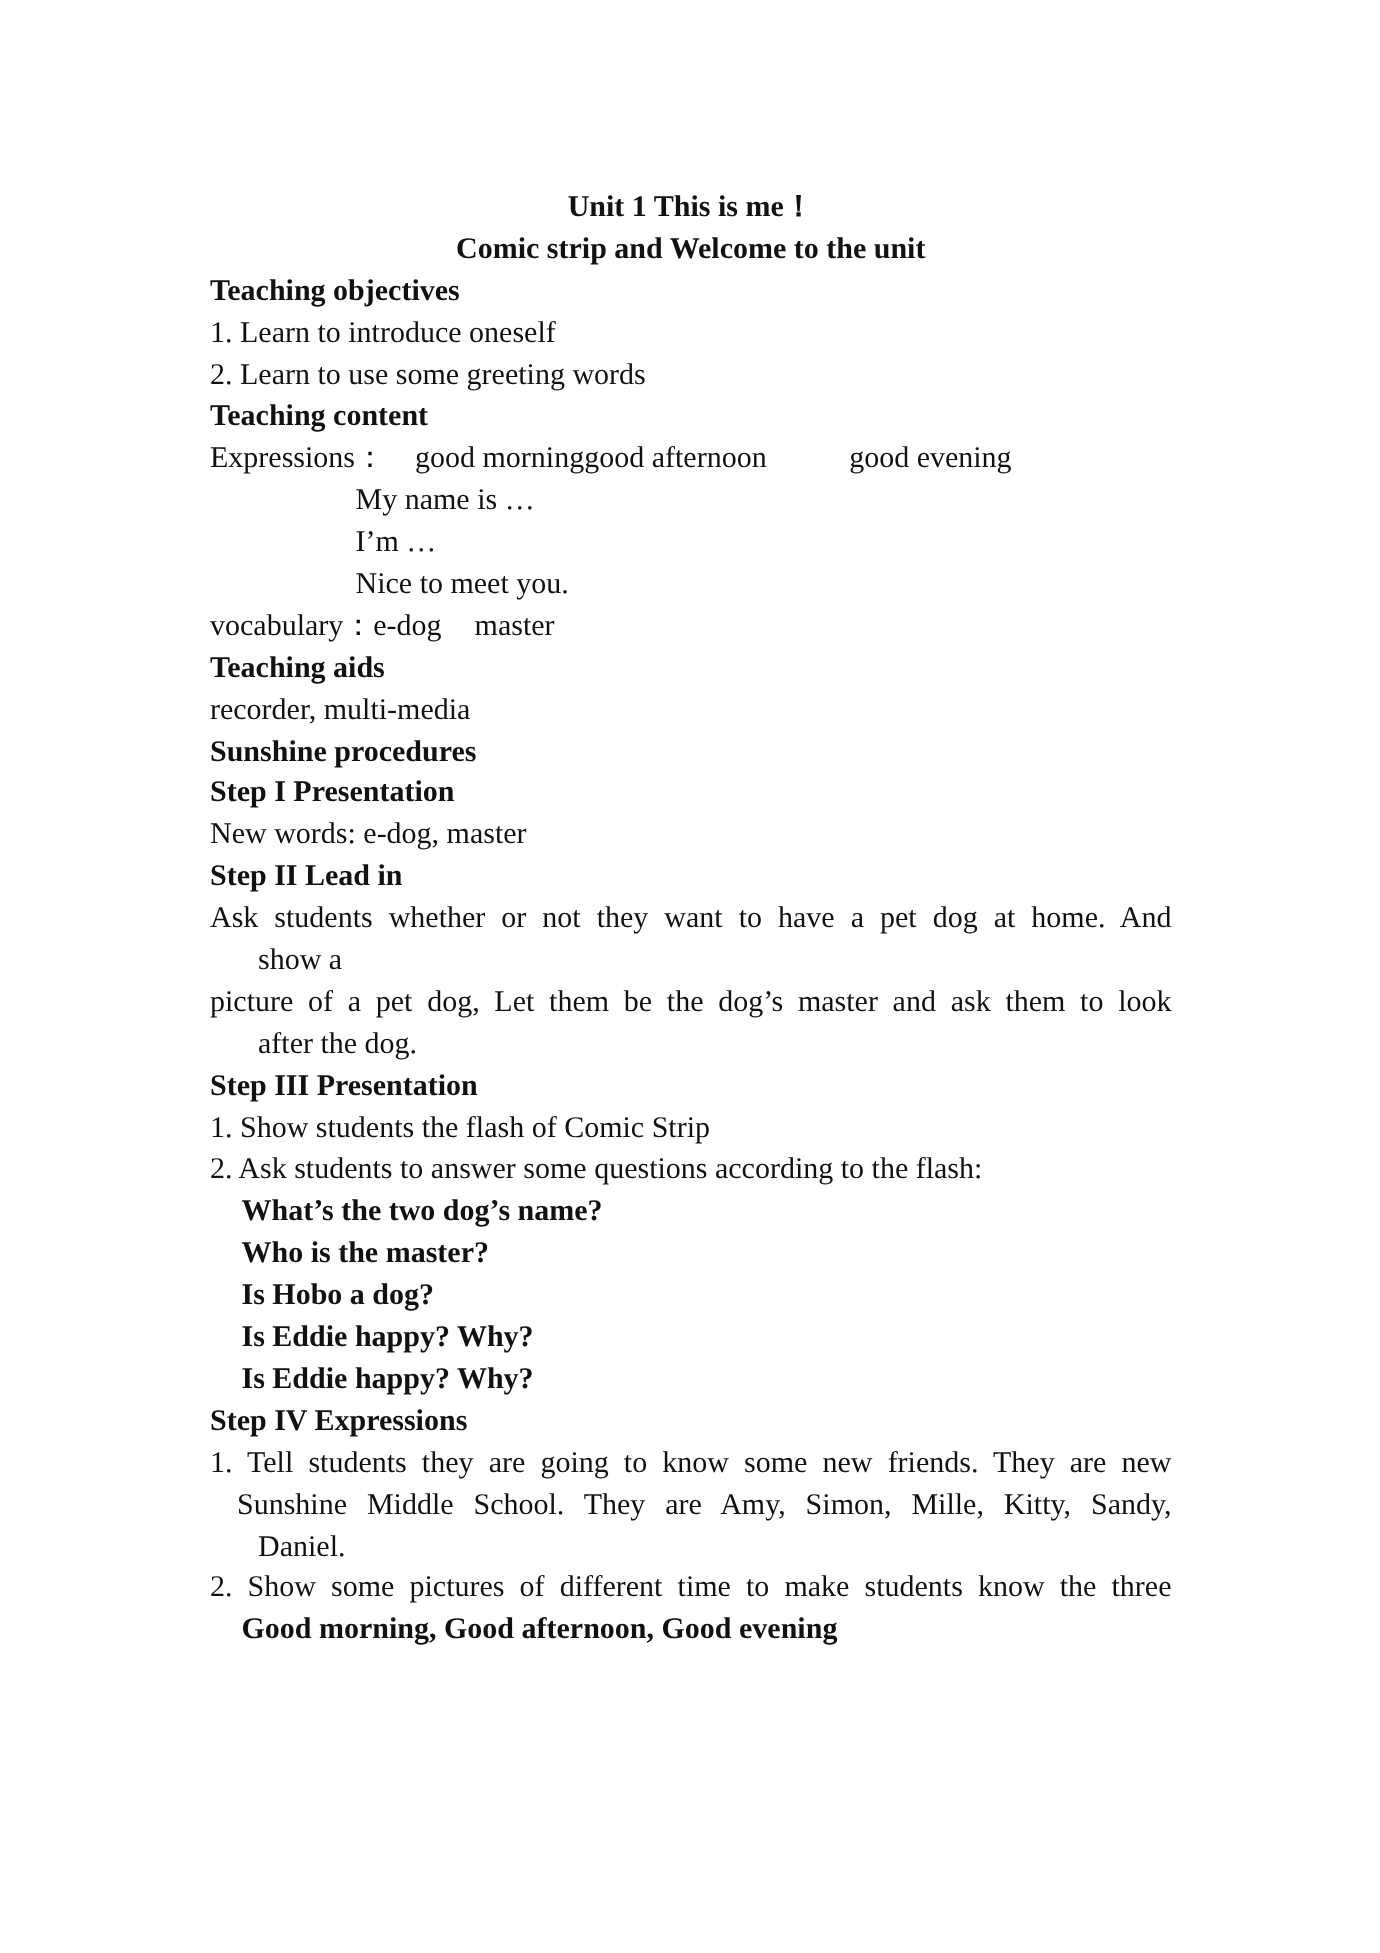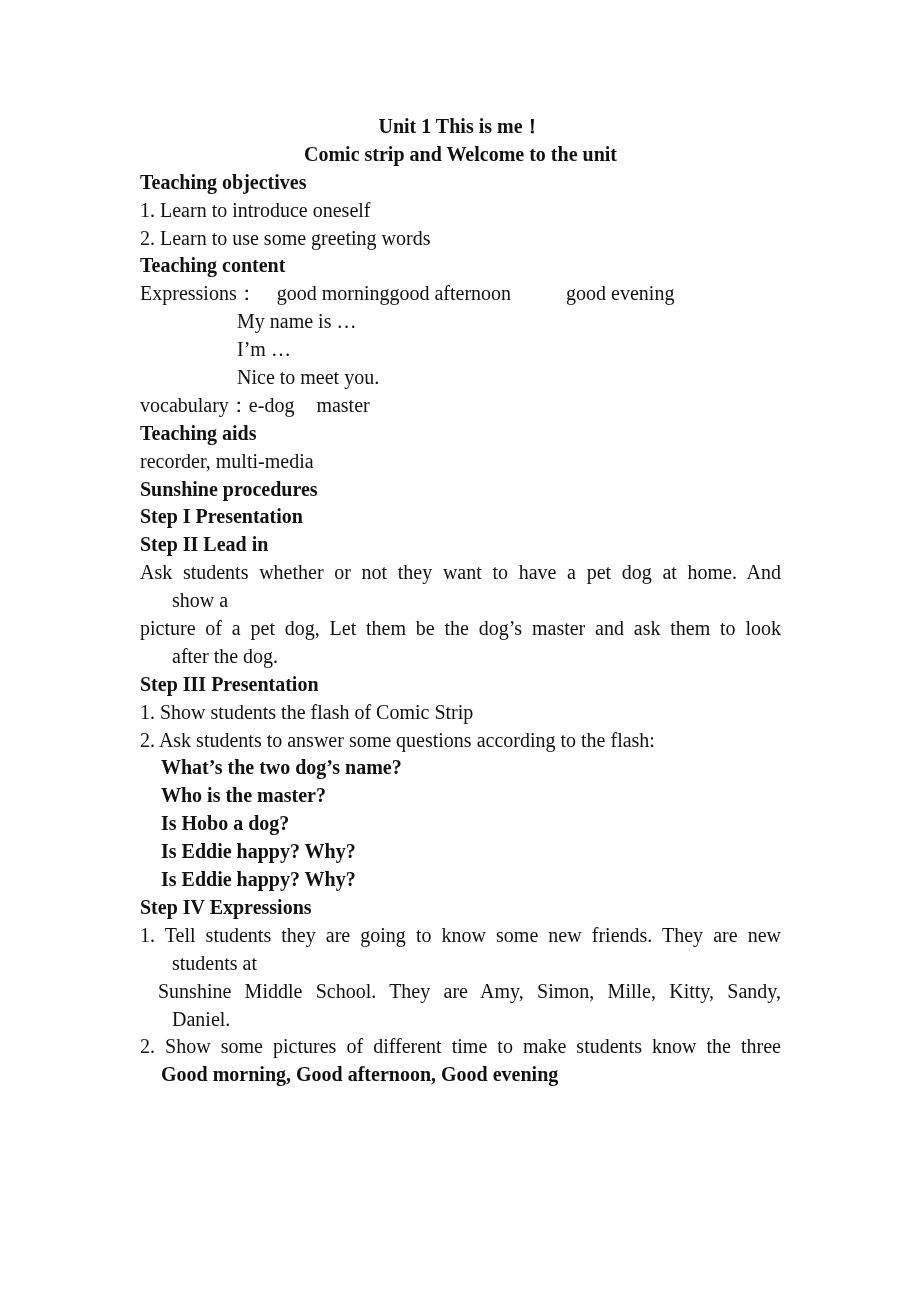--- a/index.html
+++ b/index.html
@@ -1,18 +1,18 @@
 <!DOCTYPE html>
 <html><head>
   <meta charset="utf-8">
   <style>
     html, body { margin: 0; padding: 0; background: #ffffff; }
     body { width: 920px; height: 1302px; position: relative; overflow: hidden; }
     .page {
-      position: absolute; left: 140px; top: 113px; width: 641px;
+      position: absolute; left: 140px; top: 125px; width: 641px;
       font-family: "Liberation Serif", "DejaVu Serif", serif;
       font-size: 20px; line-height: 27.9px; color: #111111;
     }
     .line { white-space: pre; height: 27.9px; }
     .center { text-align: center; }
     .bold { font-weight: bold; }
     .justify { white-space: normal; text-align: justify; text-align-last: justify; }
     .ind-cont { padding-left: 32px; }
     .ind-sent { padding-left: 97px; }
     .ind-q { padding-left: 21px; font-weight: bold; }
@@ -37,36 +37,36 @@
   <div class="line ind-sent">My name is …</div>
   <div class="line ind-sent">I’m …</div>
   <div class="line ind-sent">Nice to meet you.</div>
   <div class="line"><span>vocabulary：</span><span>e-dog</span><span class="gap3"></span><span>master</span></div>
 
   <div class="line bold">Teaching aids</div>
   <div class="line">recorder, multi-media</div>
 
   <div class="line bold">Sunshine procedures</div>
   <div class="line bold">Step I Presentation</div>
+  <div class="line">New words: e-dog, master</div>
 
   <div class="line bold">Step II Lead in</div>
   <div class="line justify">Ask students whether or not they want to have a pet dog at home. And</div>
   <div class="line ind-cont">show a</div>
   <div class="line justify">picture of a pet dog, Let them be the dog’s master and ask them to look</div>
   <div class="line ind-cont">after the dog.</div>
 
   <div class="line bold">Step III Presentation</div>
   <div class="line">1. Show students the flash of Comic Strip</div>
   <div class="line">2. Ask students to answer some questions according to the flash:</div>
   <div class="line ind-q">What’s the two dog’s name?</div>
   <div class="line ind-q">Who is the master?</div>
   <div class="line ind-q">Is Hobo a dog?</div>
   <div class="line ind-q">Is Eddie happy? Why?</div>
   <div class="line ind-q">Is Eddie happy? Why?</div>
 
   <div class="line bold">Step IV Expressions</div>
   <div class="line justify">1. Tell students they are going to know some new friends. They are new</div>
-  <div class="line ind-cont">students at</div>
   <div class="line justify ind-sun">Sunshine Middle School. They are Amy, Simon, Mille, Kitty, Sandy,</div>
   <div class="line ind-cont">Daniel.</div>
   <div class="line justify">2. Show some pictures of different time to make students know the three</div>
   <div class="line ind-q">Good morning, Good afternoon, Good evening</div>
 </div>
 
 </body></html>

